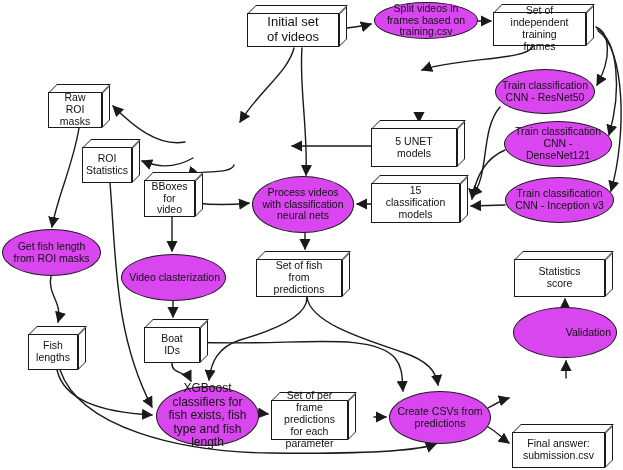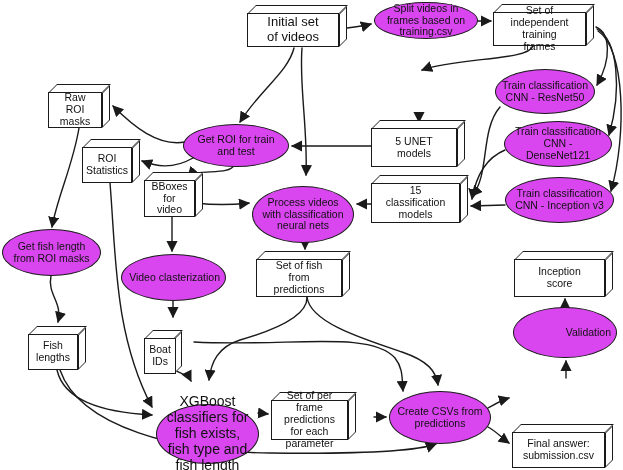--- a/index.html
+++ b/index.html
@@ -86,61 +86,58 @@
   </div>
   <div class="box3d" style="left:48px;top:84px;width:62px;height:44px">
     <div class="lbl">Raw ROI masks</div>
   </div>
   <div class="box3d" style="left:144px;top:172px;width:59px;height:45px">
     <div class="lbl">BBoxes for video</div>
   </div>
   <div class="box3d" style="left:256px;top:251px;width:94px;height:46px">
     <div class="lbl">Set of fish from predictions</div>
   </div>
-  <div class="box3d" style="left:144px;top:330px;width:38px;height:44px">
+  <div class="box3d" style="left:144px;top:319px;width:64px;height:44px">
     <div class="lbl">Boat IDs</div>
   </div>
   <div class="box3d" style="left:28px;top:326px;width:58px;height:44px">
     <div class="lbl">Fish lengths</div>
   </div>
   <div class="box3d" style="left:271px;top:392px;width:85px;height:48px">
     <div class="lbl">Set of per frame predictions for each parameter</div>
   </div>
   <div class="box3d" style="left:512px;top:424px;width:101px;height:44px">
     <div class="lbl">Final answer: submission.csv</div>
   </div>
   <div class="box3d" style="left:514px;top:251px;width:99px;height:46px">
-    <div class="lbl">Inception score</div>
+    <div class="lbl">Statistics score</div>
   </div>
 
   <div class="ell" style="left:374px;top:2px;width:104px;height:37px">
     <span>Split videos in frames based on training.csv</span>
   </div>
   <div class="ell" style="left:495px;top:69px;width:100px;height:45px">
     <span>Train classification CNN - ResNet50</span>
   </div>
   <div class="ell" style="left:504px;top:121px;width:108px;height:46px">
     <span>Train classification CNN - DenseNet121</span>
   </div>
   <div class="ell" style="left:505px;top:177px;width:109px;height:46px">
     <span>Train classification CNN - Inception v3</span>
   </div>
-  <div class="ell" style="left:183px;top:124px;width:106px;height:43px">
-    <span>Get ROI for train and test</span>
-  </div>
-  <div class="ell" style="left:252px;top:186px;width:102px;height:57px">
+  <div class="ell" style="left:252px;top:176px;width:102px;height:57px">
     <span>Process videos with classification neural nets</span>
   </div>
   <div class="ell" style="left:121px;top:254px;width:105px;height:47px">
     <span>Video clasterization</span>
   </div>
   <div class="ell" style="left:2px;top:229px;width:99px;height:47px">
     <span>Get fish length from ROI masks</span>
   </div>
-  <div class="ell" style="left:156px;top:404px;width:103px;height:60px;font-size:14px">
+  <div class="ell" style="left:156px;top:386px;width:103px;height:60px;font-size:12px">
     <span>XGBoost classifiers for fish exists, fish type and fish length</span>
   </div>
   <div class="ell" style="left:389px;top:391px;width:102px;height:53px">
     <span>Create CSVs from predictions</span>
   </div>
   <div class="ell" style="left:513px;top:307px;width:104px;height:51px">
     <span>Validation</span>
   </div>
 
 </div>

